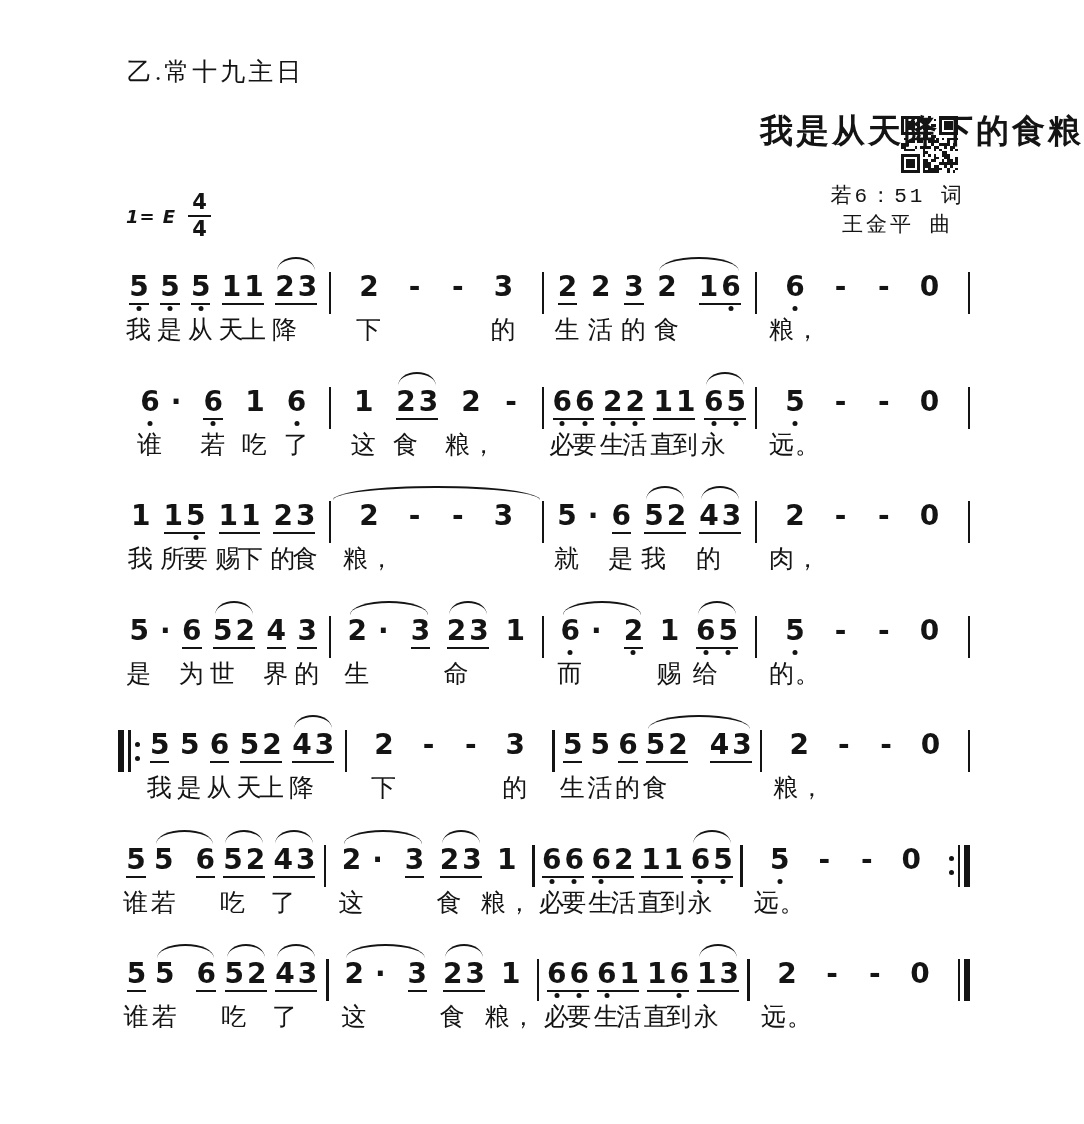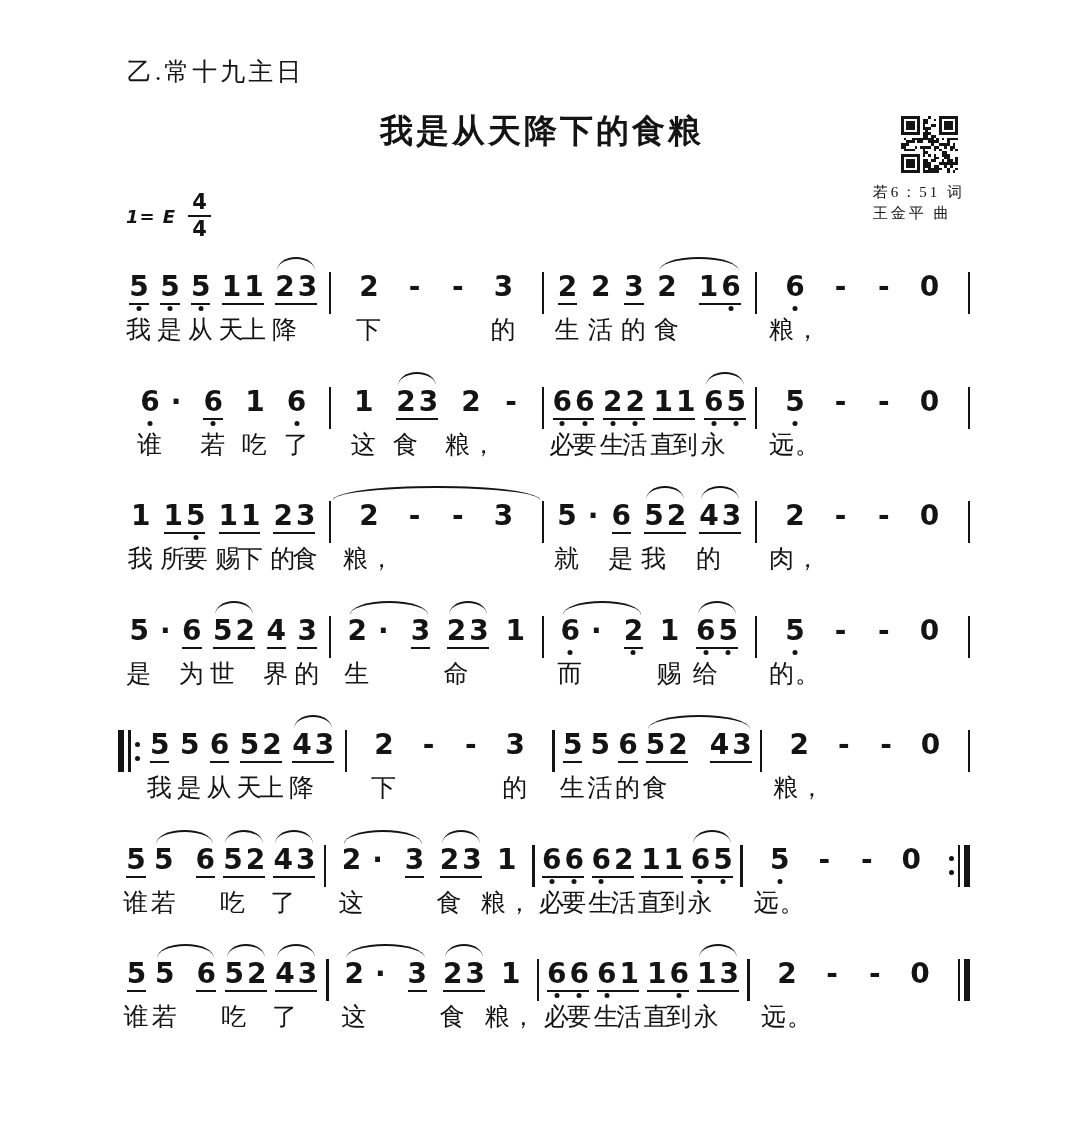--- a/index.html
+++ b/index.html
@@ -7,36 +7,36 @@
     width:1084px;height:1124px;background:#ffffff;color:#141414;
     font-family:"DejaVu Sans","Liberation Sans",sans-serif;
     position:relative;overflow:hidden;
   }
   .section-label{
     position:absolute;left:127px;top:55px;
     font-family:Liberation Serif, serif;
     font-size:25px;letter-spacing:3px;
   }
   .title{
-    position:absolute;left:0;right:0;top:109px;text-align:center;
+    position:absolute;left:0;right:0;top:109px;text-align:right;
     font-size:33px;font-weight:bold;letter-spacing:3px;
   }
   .qr{position:absolute;left:901px;top:116px;width:57px;height:57px;}
   .keyrow{
     position:absolute;left:126px;top:192px;
     display:flex;align-items:center;gap:12px;font-weight:bold;
   }
   .keysig{font-size:18px;font-weight:bold;letter-spacing:1px;font-style:italic;}
   .frac{display:flex;flex-direction:column;align-items:center;font-size:21px;line-height:1;font-weight:bold;}
   .frac .ftop{padding:0 4px 2px;border-bottom:2.5px solid #141414;}
   .frac .fbot{padding-top:2px;}
   .credits{
-    position:absolute;right:119px;top:182px;text-align:left;
-    font-family:Liberation Serif, serif;
-    font-size:15px;line-height:1.4;letter-spacing:3px;
+    position:absolute;right:119px;top:182px;text-align:center;
+    font-family:Liberation Mono, monospace;
+    font-size:21px;line-height:1.4;letter-spacing:3px;
   }
   .score{position:absolute;left:118px;top:253px;width:852px;}
   .line{display:flex;align-items:flex-start;height:114.5px;padding-top:20px;box-sizing:border-box;}
   .measure{flex:1 1 0;display:flex;justify-content:space-evenly;align-items:flex-start;min-width:0;}
   .item{position:relative;display:flex;align-items:flex-start;gap:22px;}
   .measure > .item:only-child{flex:1;justify-content:space-evenly;gap:0;}
   .slur{
     position:absolute;top:-16px;left:2px;right:2px;height:12px;
     border-top:2.5px solid #141414;
     border-radius:50% 50% 0 0 / 100% 100% 0 0;

